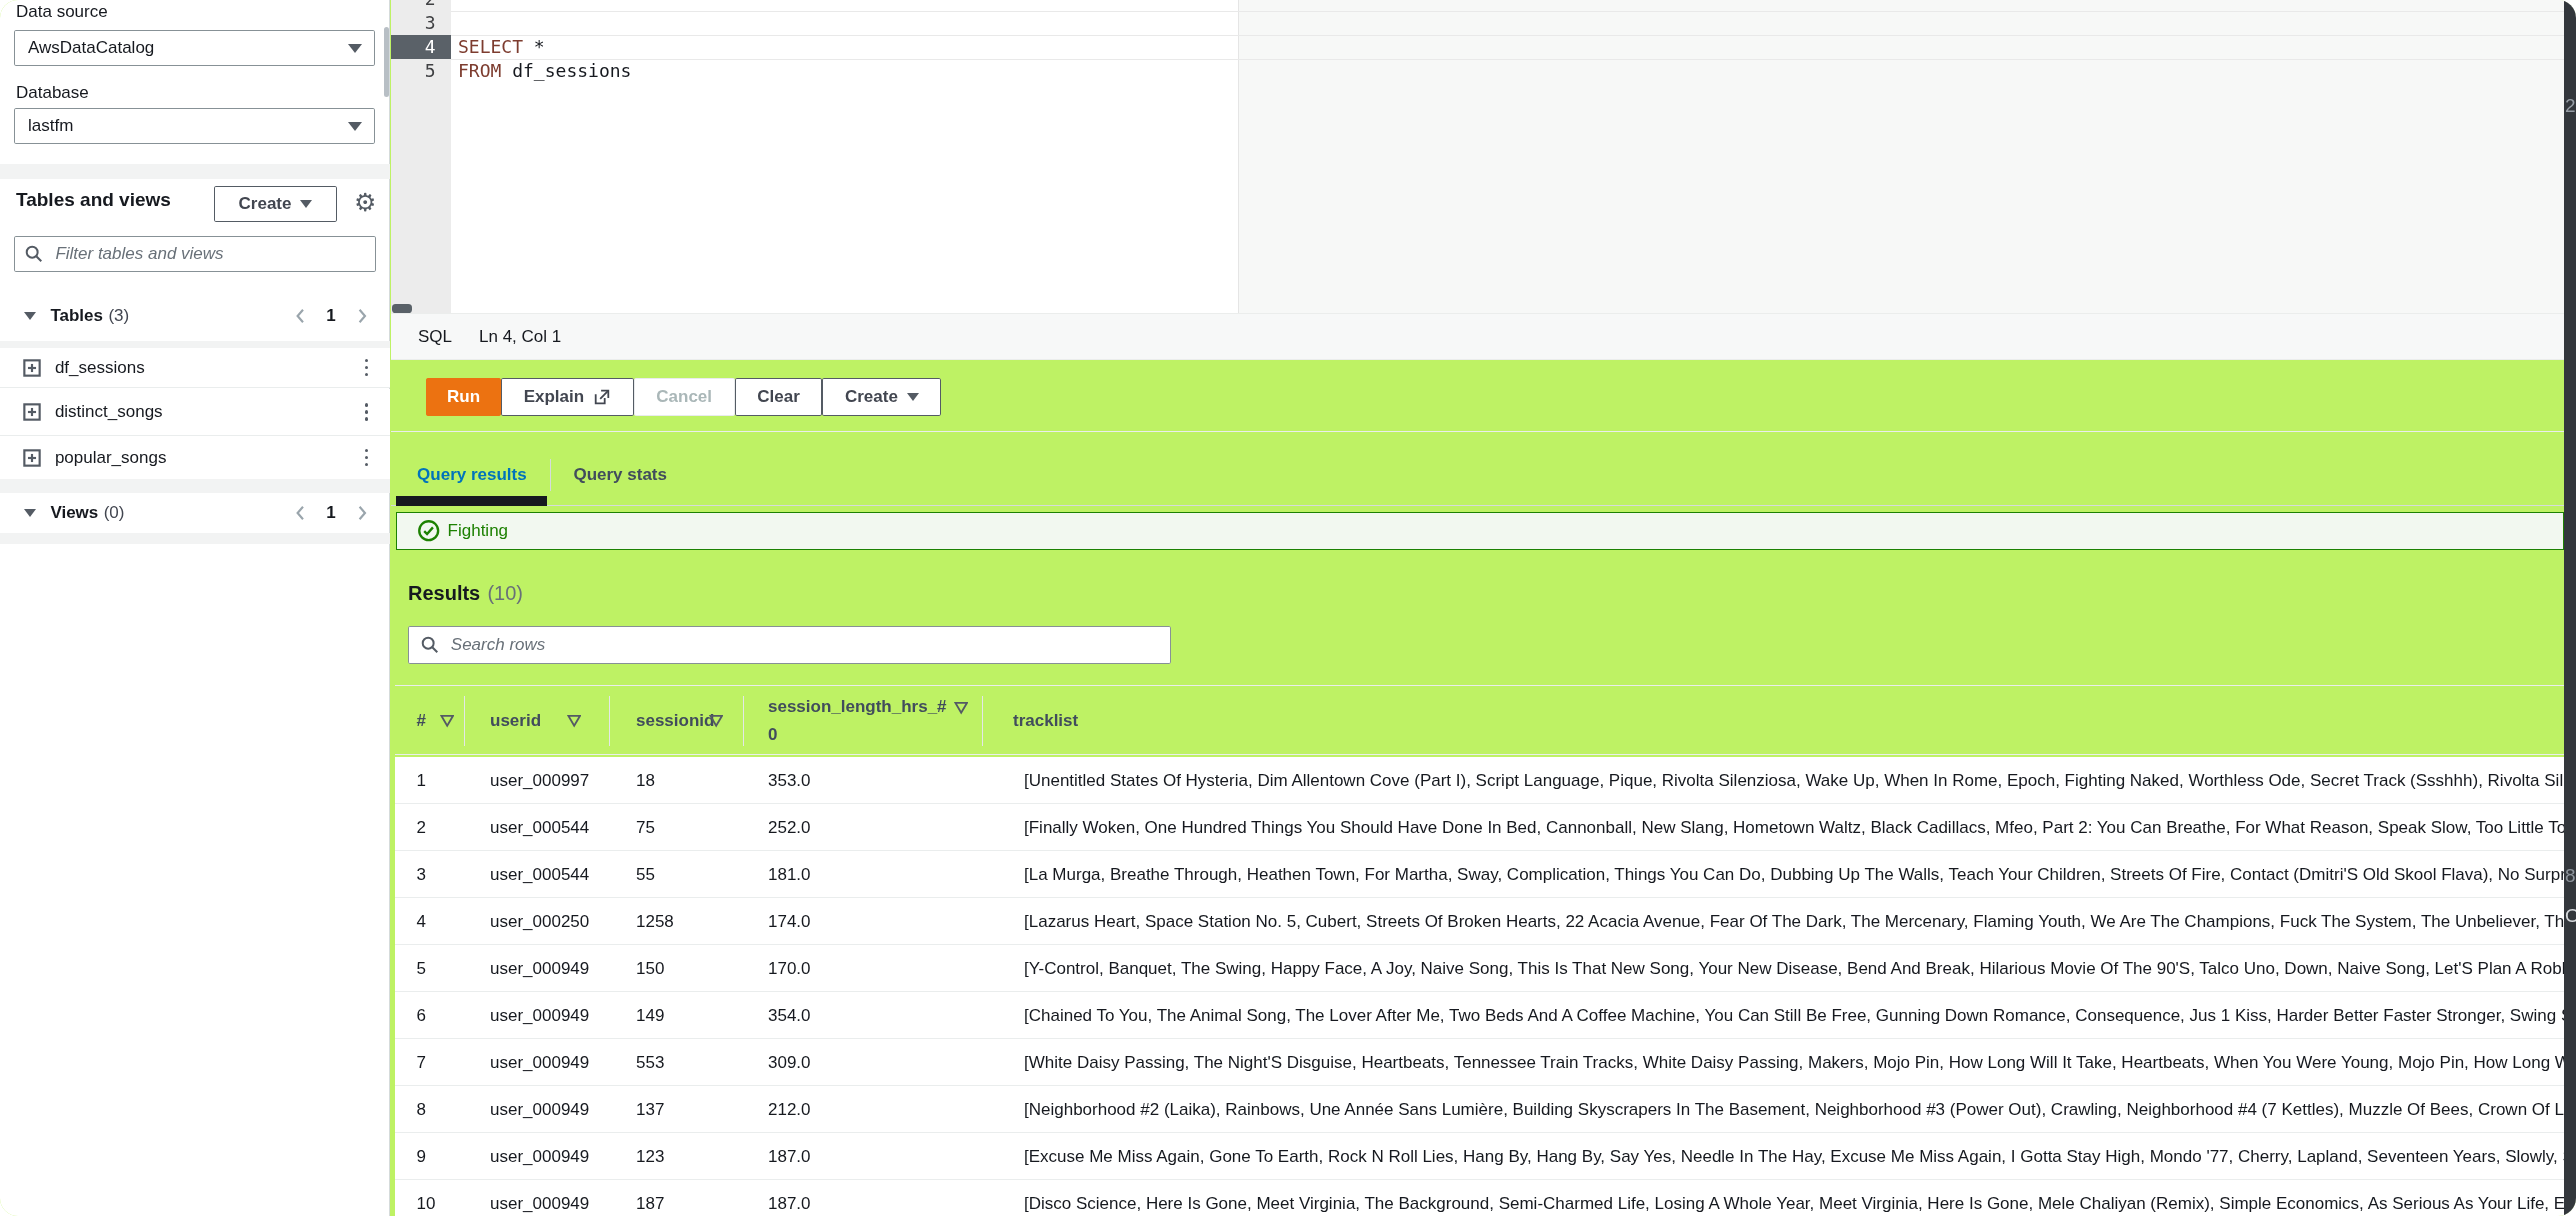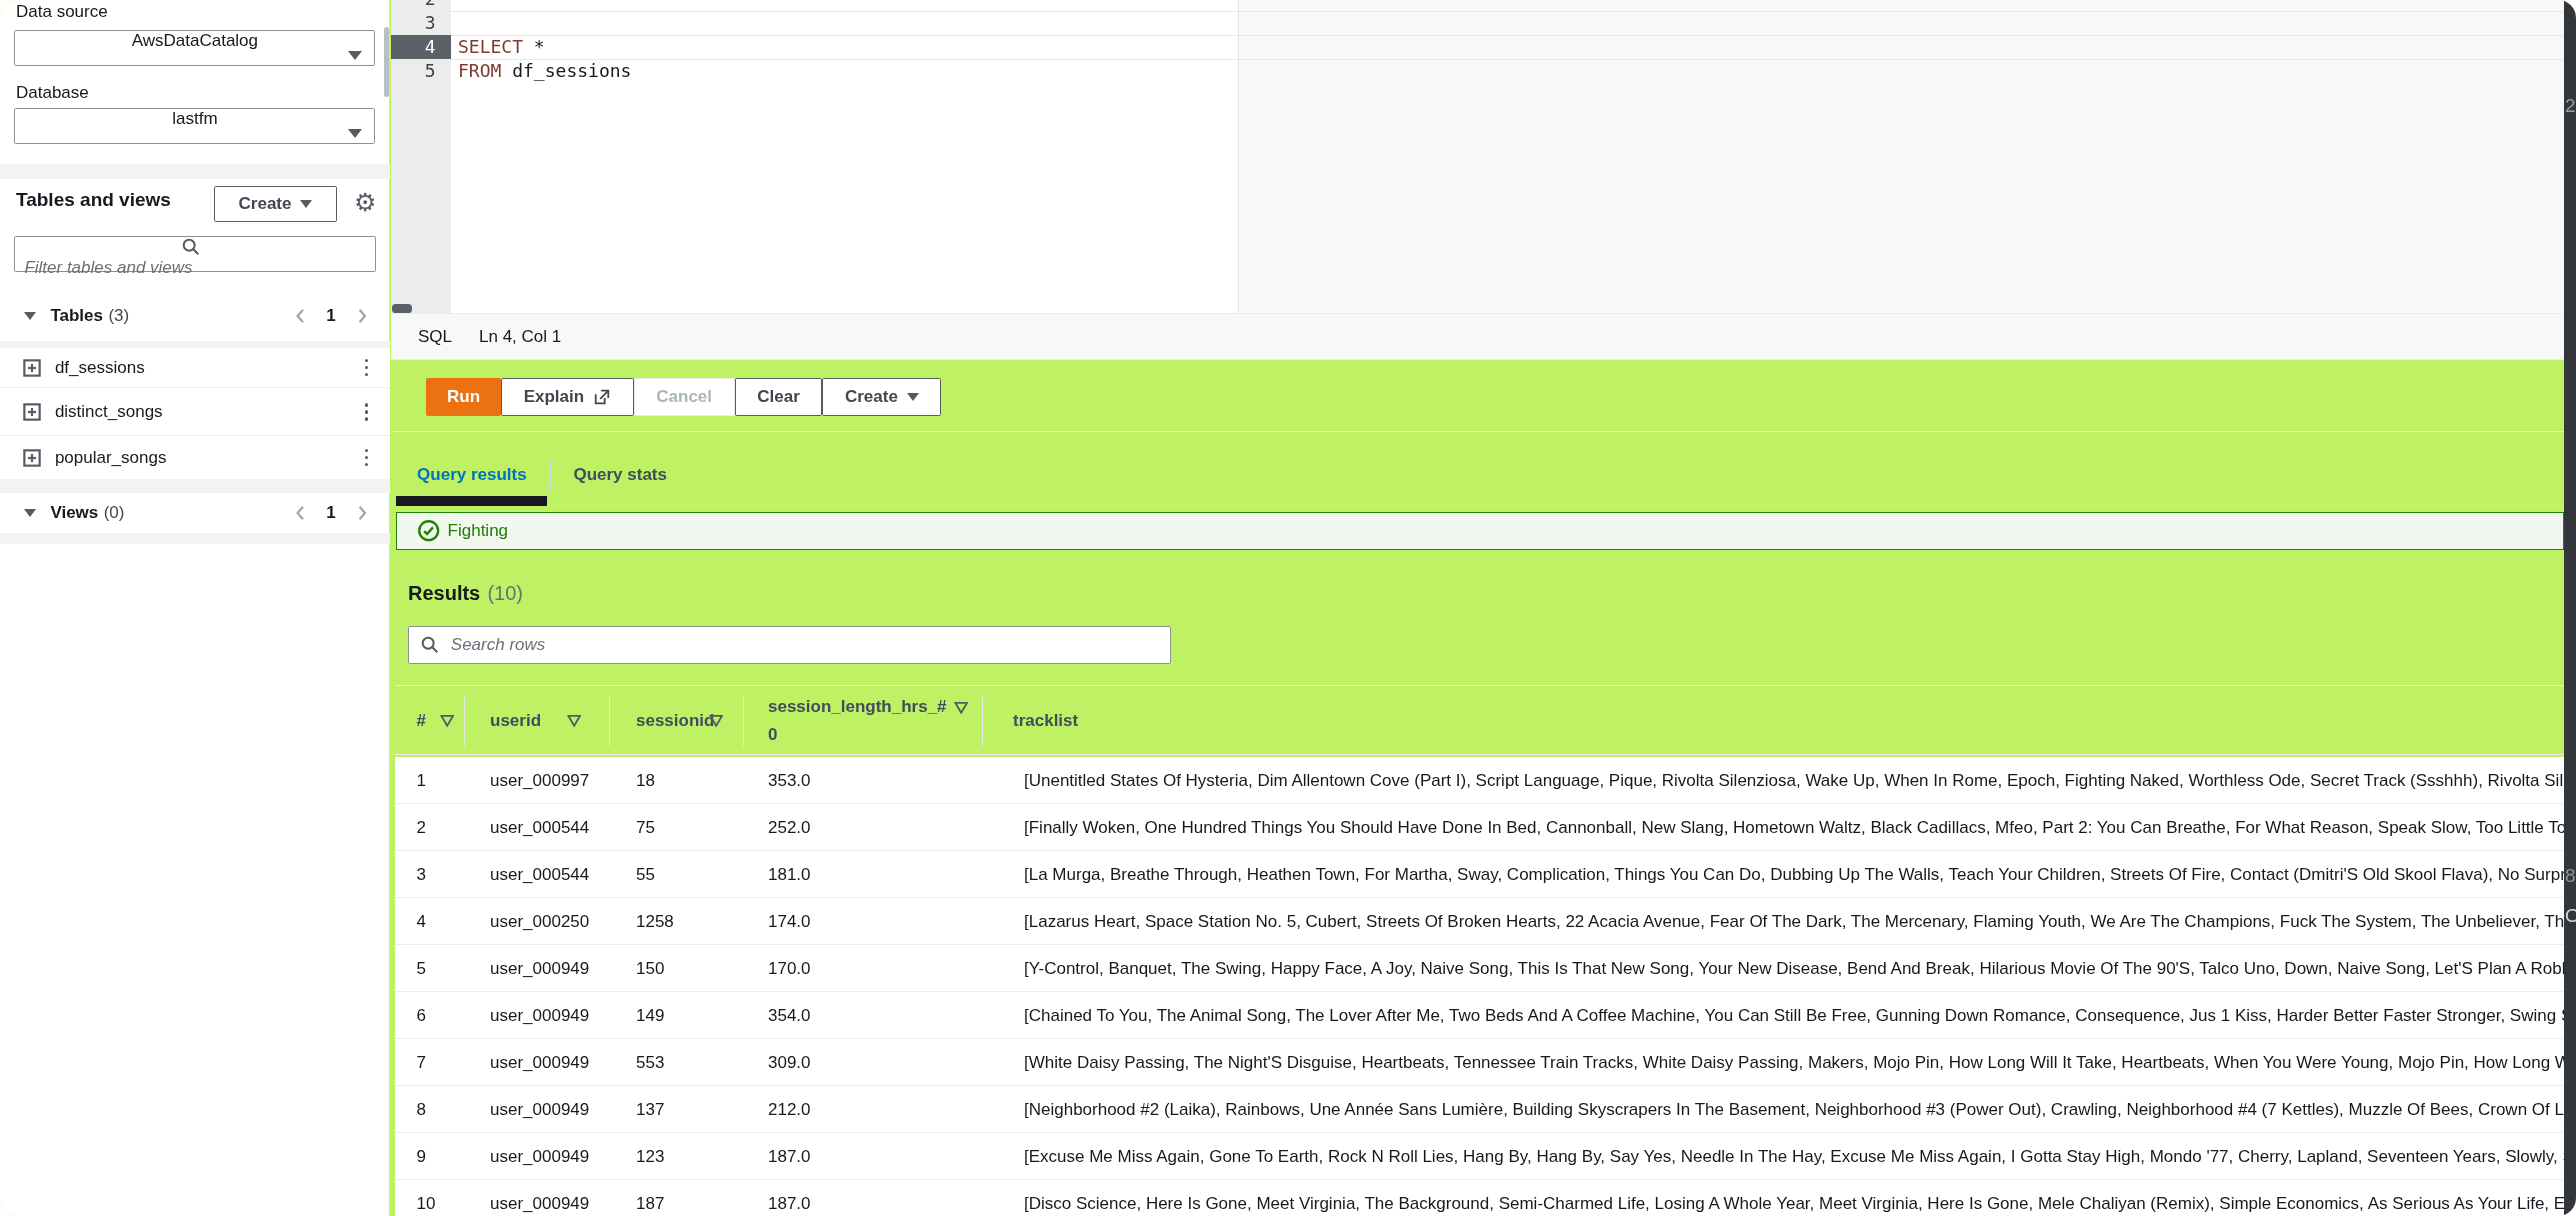--- a/index.html
+++ b/index.html
@@ -3,31 +3,31 @@
 <meta charset="utf-8">
 <style>
   html,body{margin:0;padding:0;background:#ffffff;}
   .page{position:relative;width:2576px;height:1216px;overflow:hidden;
         font-family:"Liberation Sans",sans-serif;color:#16191f;background:#bef264;border-radius:18px;}
 
   
   .sidebar{position:absolute;left:0;top:0;width:390px;height:1216px;background:#fff;border-right:0.9px solid #d5dbdb;box-sizing:border-box;}
   .sb-label{position:absolute;left:16px;font-size:17px;color:#16191f;}
   .select{position:absolute;left:14.4px;width:361px;height:36px;border:0.9px solid #879196;border-radius:1.8px;
-          background:#fff;display:flex;align-items:center;padding:0 12.6px;box-sizing:border-box;font-size:17px;flex-direction:column;}
+          background:#fff;display:flex;align-items:center;padding:0 12.6px;box-sizing:border-box;font-size:17px;}
   .caret-down{width:0;height:0;border-left:7.2px solid transparent;border-right:7.2px solid transparent;border-top:9px solid #545b64;}
   .select .caret-down{margin-left:auto;}
   .sb-band{position:absolute;left:0;width:390px;background:#f2f3f3;}
   .sb-title{position:absolute;left:16px;top:189px;font-size:19px;font-weight:bold;}
   .btn-create{position:absolute;left:214px;top:186px;width:123px;height:36px;border:1.8px solid #545b64;border-radius:1.8px;
               background:#fff;display:flex;align-items:center;justify-content:center;gap:9px;font-size:17px;font-weight:bold;color:#424650;box-sizing:border-box;cursor:pointer;}
   .btn-create .caret-down{border-left-width:6.3px;border-right-width:6.3px;border-top-width:8px;}
   .gear{position:absolute;left:354px;top:190px;font-size:25px;color:#545b64;line-height:1;cursor:pointer;}
   .filter-box{position:absolute;left:14.4px;top:236px;width:362px;height:36px;border:0.9px solid #879196;border-radius:1.8px;
-              display:flex;align-items:center;padding:0 9px;box-sizing:border-box;background:#fff;flex-direction:column;}
+              display:flex;align-items:center;padding:0 9px;box-sizing:border-box;background:#fff;}
   .filter-box input{border:none;outline:none;font-size:17px;width:100%;font-family:"Liberation Sans",sans-serif;color:#16191f;background:transparent;}
   .filter-box input::placeholder,.search-box input::placeholder{font-style:italic;color:#687078;}
   .section-row{position:absolute;left:0;width:390px;height:40px;display:flex;align-items:center;}
   .tri-down{width:0;height:0;border-left:6.3px solid transparent;border-right:6.3px solid transparent;border-top:8px solid #545b64;margin:0 14.4px 0 24px;}
   .section-name{font-size:17px;font-weight:bold;}
   .section-count{font-size:17px;color:#424650;margin-left:5.4px;}
   .pager{margin-left:auto;display:flex;align-items:center;gap:20px;padding-right:21.6px;}
   .pager .pg-num{font-size:17px;font-weight:bold;}
   .chev{width:12.6px;height:18px;stroke:#9aa5ac;stroke-width:2.4;fill:none;cursor:pointer;}
   .tbl-item{position:absolute;left:0;width:390px;display:flex;align-items:center;border-bottom:0.9px solid #eaeded;box-sizing:border-box;background:#fff;cursor:pointer;}

